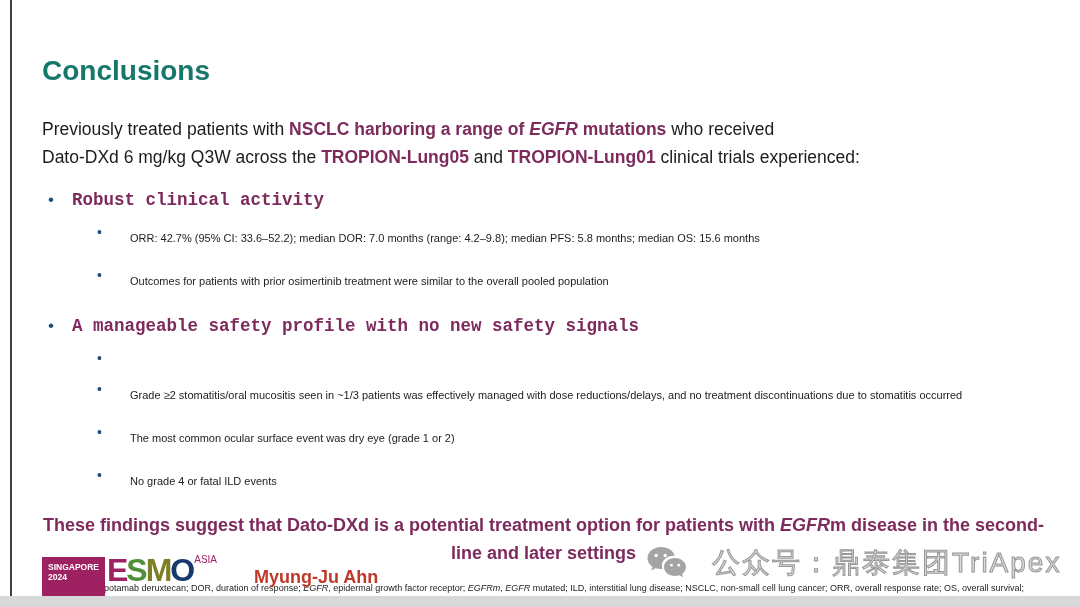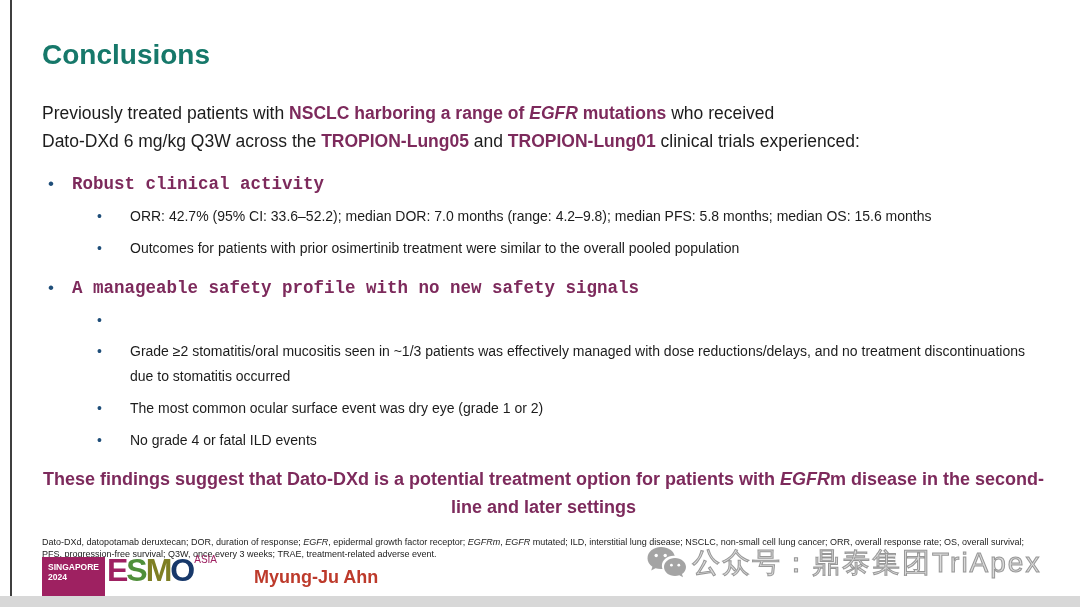--- a/index.html
+++ b/index.html
@@ -13,21 +13,21 @@
   }
   .slide { position: absolute; inset: 0; background: #fff; }
   .left-rule {
     position: absolute; left: 10px; top: 0; width: 2px; height: 596px;
     background: var(--left-line);
   }
   .bottom-strip {
     position: absolute; left: 0; top: 596px; width: 1080px; height: 11px;
     background: var(--bottom-strip);
   }
-  .content { position: absolute; left: 42px; top: 38px; width: 1003px; }
+  .content { position: absolute; left: 42px; top: 54px; width: 1003px; }
 
   .title {
     color: var(--title-teal);
     font-size: 28px; font-weight: bold; line-height: 34px;
     margin-bottom: 28px;
   }
   .intro {
     font-size: 17.5px; line-height: 27.5px;
     white-space: pre-line;
     margin-bottom: 16px;
@@ -43,21 +43,21 @@
   }
   .l1-text {
     color: var(--accent-purple); font-weight: bold;
     font-size: 17.5px; line-height: 26px; font-family: Liberation Mono, monospace;
   }
   .l2-row { display: flex; align-items: flex-start; margin-top: 7px; }
   .l2-bullet {
     color: var(--bullet-navy); padding-left: 55px; flex: 0 0 88px; width: 88px;
     font-size: 14px; line-height: 24px;
   }
-  .l2-text { font-size: 14px; line-height: 25px; max-width: 912px; }
+  .l2-text { font-size: 11px; line-height: 36px; max-width: 912px; }
 
   .takeaway {
     margin-top: 12px;
     text-align: center;
     color: var(--accent-purple); font-weight: bold;
     font-size: 18px; line-height: 28px;
   }
   .footnote {
     margin-top: 16px;
     font-size: 9px; line-height: 11.5px; color: var(--text-black);
@@ -80,21 +80,21 @@
   .footer-author {
     position: absolute; left: 238px; top: 567px;
     color: var(--author-red); font-weight: bold; font-size: 18px; padding-left: 16px;
   }
   .footer-copyright {
     position: absolute; right: 36px; top: 570px;
     color: var(--copyright-red); font-size: 11.5px;
   }
   .watermark {
     position: absolute; left: 646px; top: 544px; z-index: 5;
-    display: flex; align-items: center; gap: 4px;
+    display: flex; align-items: center; gap: 24px;
     pointer-events: none;
   }
   .watermark-text {
     font-size: 28px; letter-spacing: 2px;
     color: rgba(150,150,150,0.35);
     -webkit-text-stroke: 1px rgba(130,130,130,0.8);
     white-space: nowrap;
   }
   .wechat-icon svg { display: block; opacity: 0.8; }
 </style>

